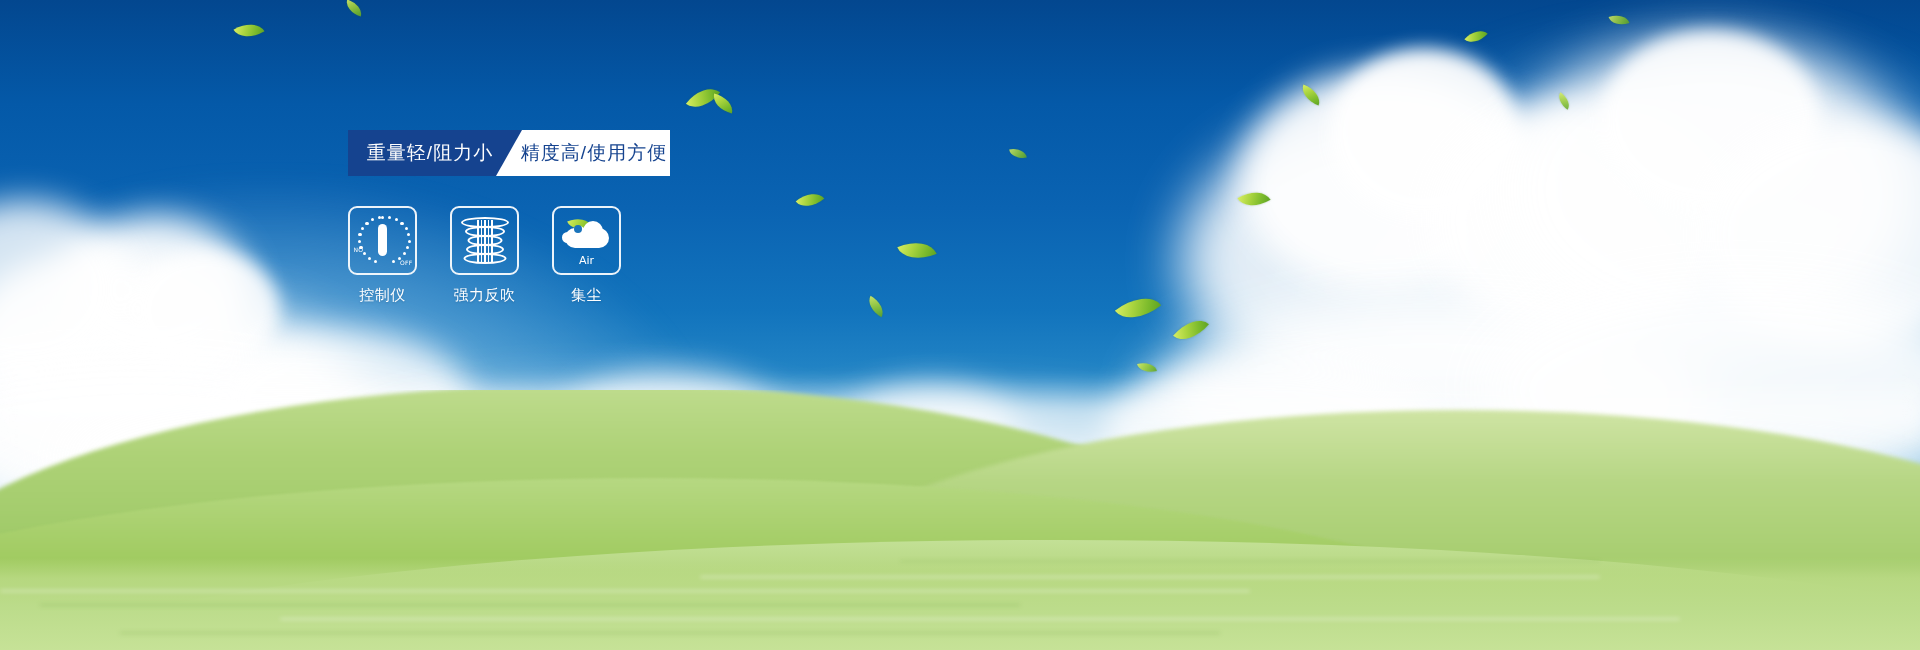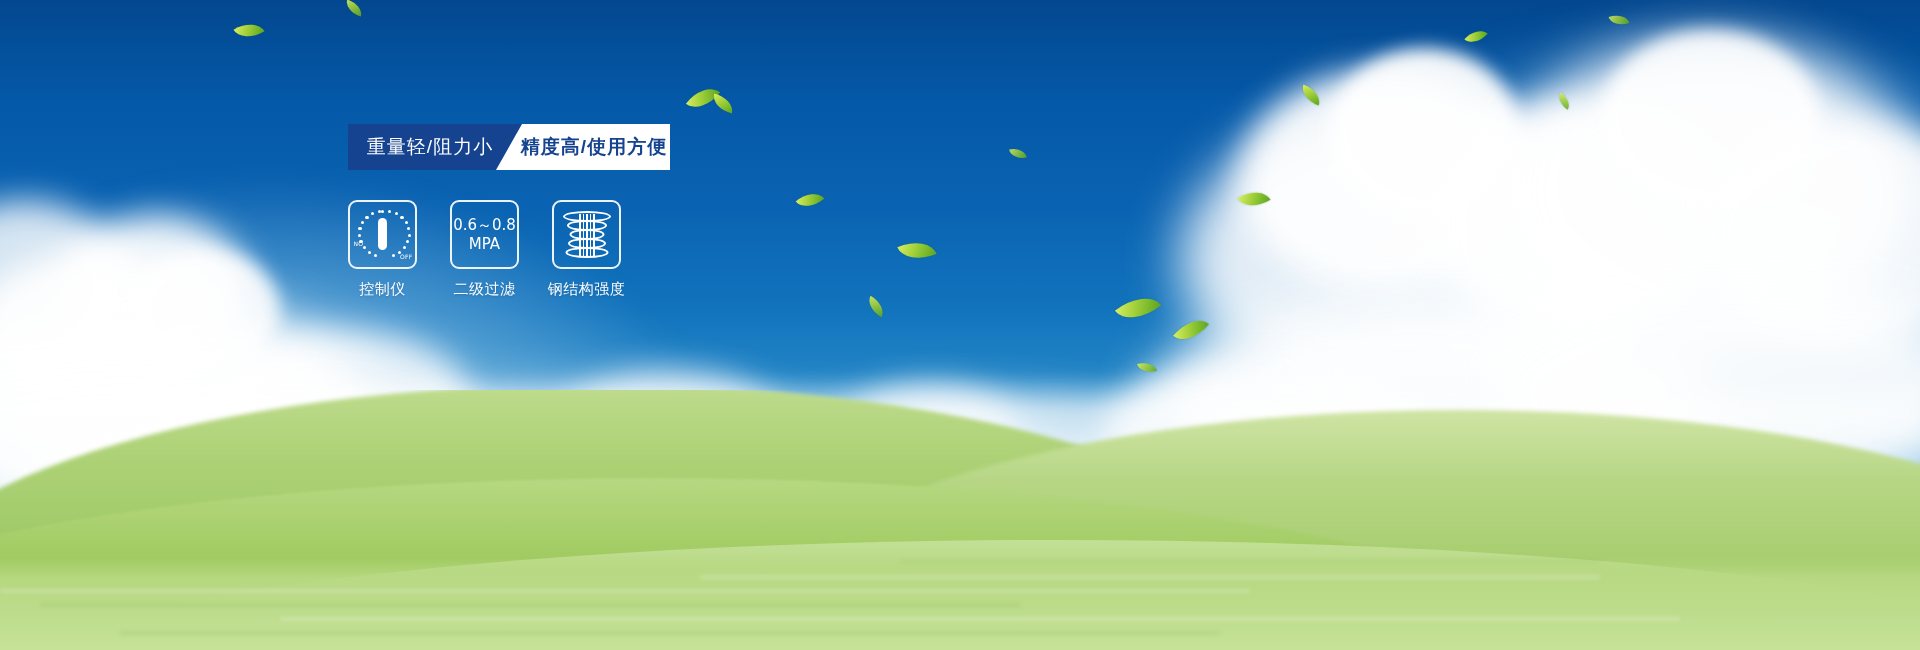--- a/index.html
+++ b/index.html
@@ -60,26 +60,26 @@
     box-shadow:0 0 2px rgba(60,110,20,.35);}
 
   
   .content{position:absolute;left:348px;top:104px;width:720px;}
 
   .title{font-size:56px;line-height:1;color:#ffffff;letter-spacing:5px;
     font-weight:300;white-space:nowrap;
     font-family:"DejaVu Sans","Liberation Sans",sans-serif;
     text-shadow:0 1px 3px rgba(0,40,90,.28);}
 
-  .tabs{position:relative;margin-top:20px;height:46px;width:322px;}
+  .tabs{position:relative;margin-top:26px;height:46px;width:322px;}
   .tab{position:absolute;top:0;height:46px;display:flex;align-items:center;justify-content:center;
     font-size:19px;letter-spacing:1px;white-space:nowrap;}
   .tab-a{left:0;width:178px;background:#15438f;color:#ffffff;padding-right:6px;box-sizing:border-box;}
   .tab-b{left:148px;width:174px;background:#ffffff;color:#15438f;
-    clip-path:polygon(26px 0,100% 0,100% 100%,0 100%);padding-left:22px;box-sizing:border-box;font-weight:bold;}
+    clip-path:polygon(26px 0,100% 0,100% 100%,0 100%);padding-left:22px;box-sizing:border-box;}
   .tab-a-label{position:relative;left:-4px;}
 
   .features{margin-top:30px;display:flex;gap:33px;}
   .feature{width:69px;display:flex;flex-direction:column;align-items:center;}
   .fbox{width:69px;height:69px;border:2px solid rgba(255,255,255,.92);border-radius:9px;
     display:flex;flex-direction:column;align-items:center;justify-content:center;
     box-sizing:border-box;position:relative;}
   .fbox-text{color:#ffffff;font-size:15px;line-height:1.22;text-align:center;letter-spacing:0;
     font-family:"DejaVu Sans","Liberation Sans",sans-serif;}
   .fbox-text.cn{font-size:15px;}
@@ -230,39 +230,46 @@
             <div class="dot" style="left:1.8px;top:18.2px;"></div>
             <div class="dot" style="left:4.2px;top:12px;"></div>
             <div class="dot" style="left:8.7px;top:7px;"></div>
             <div class="dot" style="left:14.4px;top:3.4px;"></div>
             <div class="dot" style="left:21.1px;top:1.5px;"></div>
           </div>
         </div>
         <div class="flabel">控制仪</div>
       </div>
 
-      <div class="feature">
-        <div class="fbox">
-          <div class="fbox-text">0.6～0.8</div>
-          <div class="fbox-text">MPA</div>
-        </div>
-        <div class="flabel">二级过滤</div>
-      </div>
 
       <div class="feature">
         <div class="fbox">
           <div class="coil">
             <div class="core"></div>
             <div class="ring" style="top:1px;width:44px;"></div>
             <div class="ring" style="top:10px;width:36px;"></div>
             <div class="ring" style="top:19px;width:31px;"></div>
             <div class="ring" style="top:28px;width:34px;"></div>
             <div class="ring" style="top:37px;width:39px;"></div>
           </div>
         </div>
-        <div class="flabel">钢结构强度</div>
-      </div>
-
-
+        <div class="flabel">强力反吹</div>
+      </div>
+
+
+      <div class="feature">
+        <div class="fbox">
+          <div class="aircloud">
+            <div class="ac-leaf"></div>
+            <div class="ac-body"></div>
+            <div class="ac-p1"></div>
+            <div class="ac-p2"></div>
+            <div class="ac-p3"></div>
+            <div class="ac-cut"></div>
+            <div class="ac-text">Air</div>
+          </div>
+        </div>
+        <div class="flabel">集尘</div>
+      </div>
 
     </div>
   </div>
 </div>
 
 </body></html>

